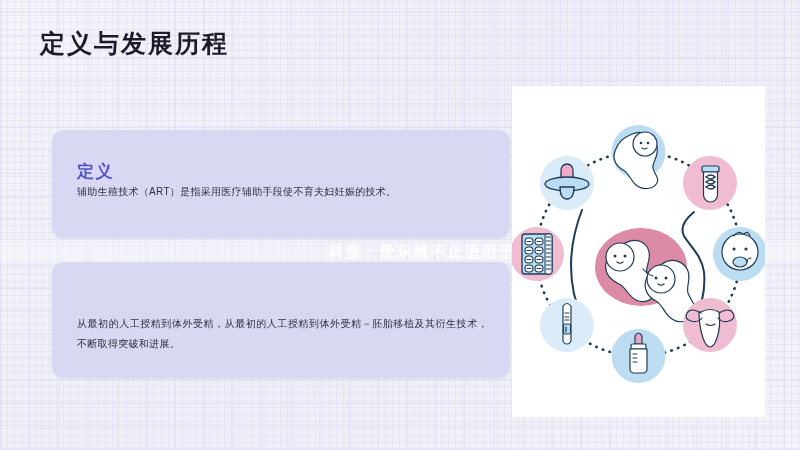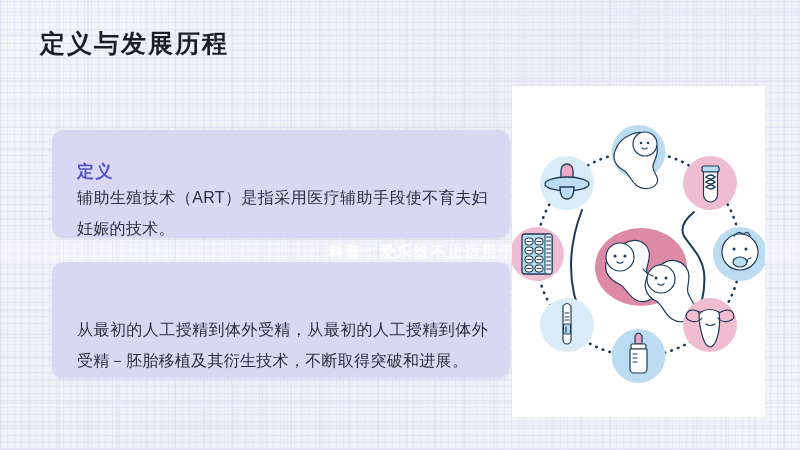--- a/index.html
+++ b/index.html
@@ -34,21 +34,21 @@
   #card-0{top:130px;height:108px;}
   #card-1{top:262px;height:116px;}
   .card-title{
     position:absolute;left:25px;top:18px;
     font-size:17px;font-weight:bold;color:#4f52c9;letter-spacing:1.5px;
     white-space:nowrap;
     margin-top:12px;
   }
   .card-body{
     position:absolute;left:25px;right:22px;top:52px;
-    font-size:16px;color:#2e2e3c;line-height:1.95;
+    font-size:10px;color:#2e2e3c;line-height:1.95;
     letter-spacing:.3px;text-align:justify;
   }
 
   
   #watermark{
     position:absolute;left:0;right:0;top:243px;
     text-align:center;pointer-events:none;
     font-size:15px;letter-spacing:2px;color:rgba(255,255,255,.78);
     font-weight:bold;text-shadow:0 0 1px rgba(255,255,255,.5);margin-left:44px;
   }

